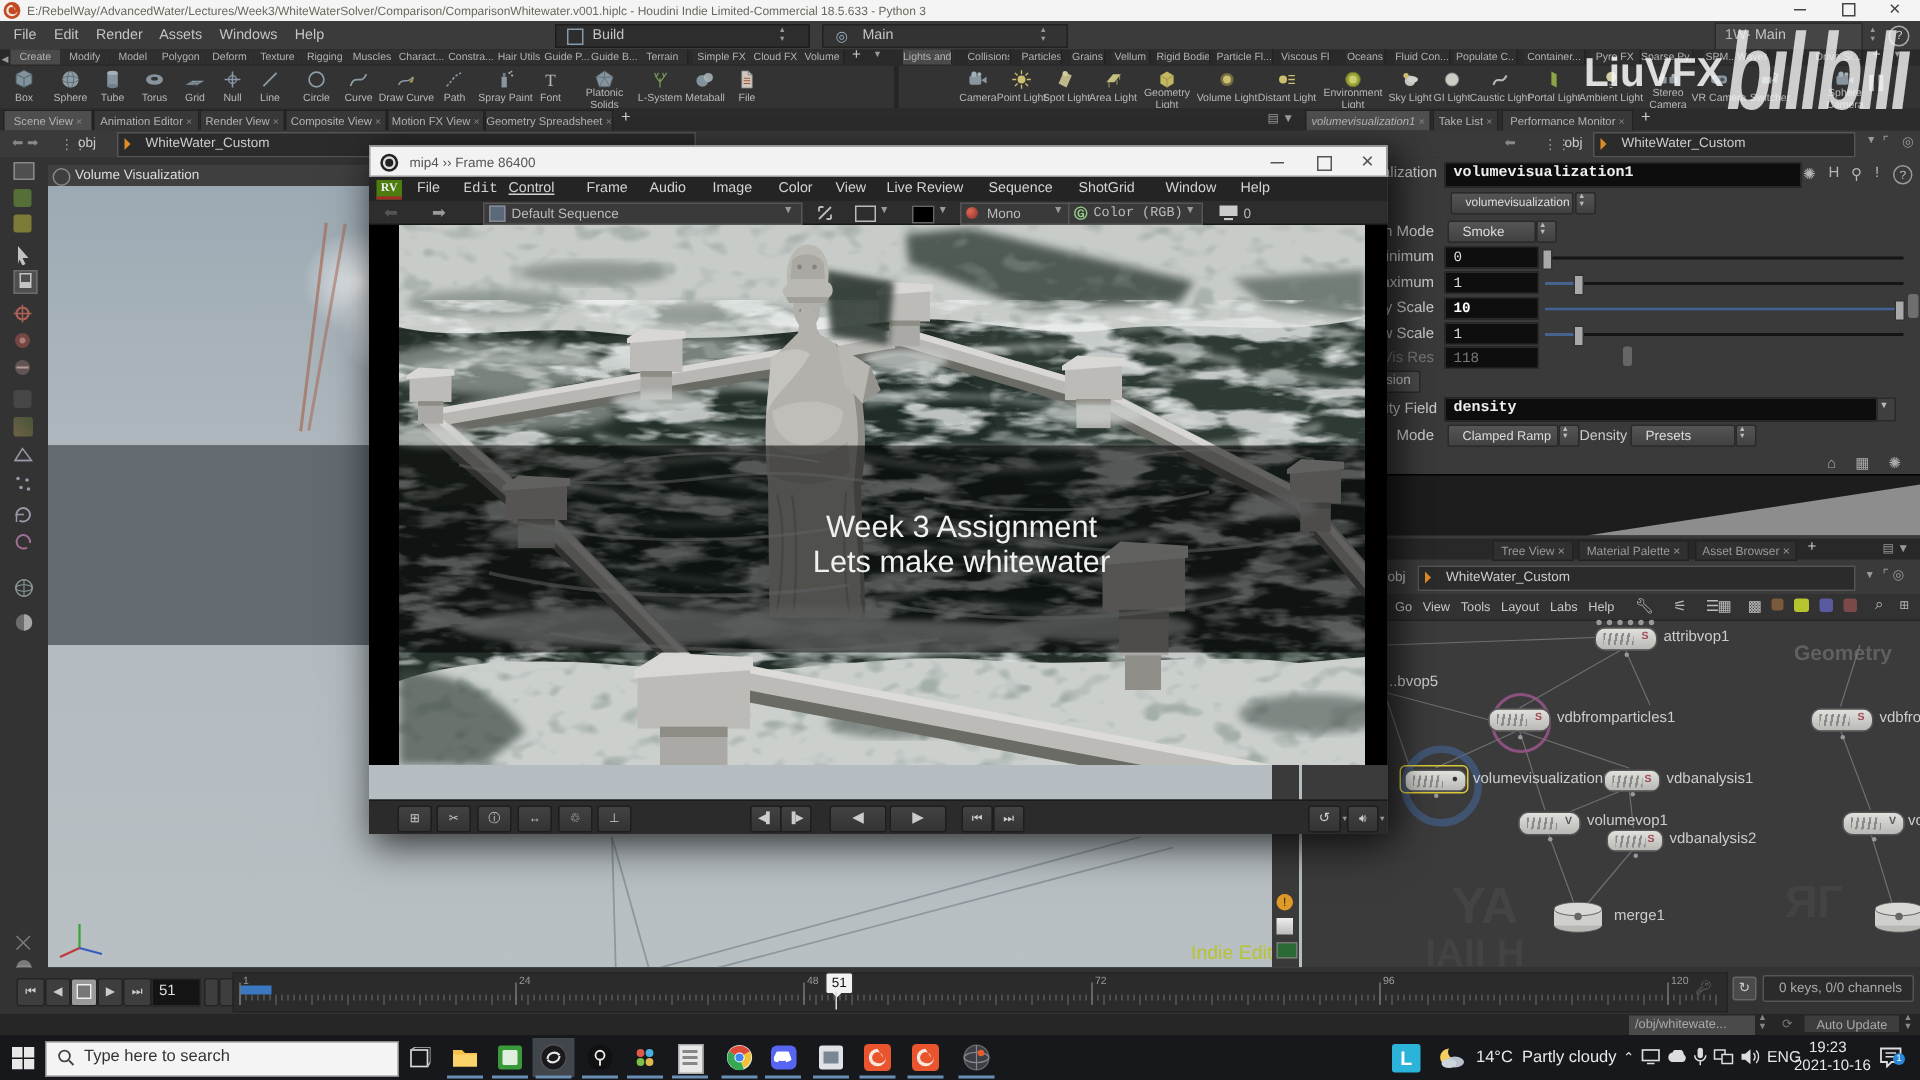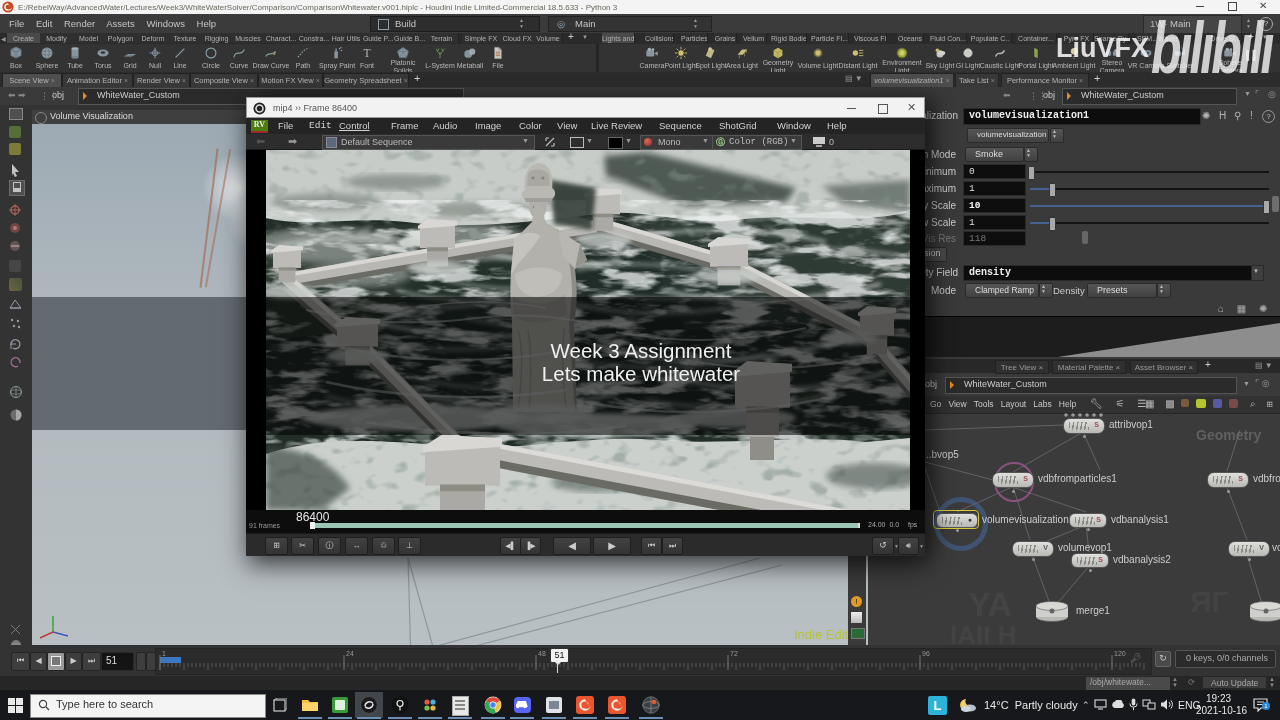--- a/index.html
+++ b/index.html
@@ -1255,29 +1255,20 @@
           <path d="M320 252 C400 268 490 264 570 246" stroke-width="2.5"></path>
           <path d="M100 272 C180 286 280 288 360 276" stroke-width="2.5"></path>
           <path d="M150 158 C190 150 240 150 280 158" stroke-width="1.5"></path>
           <path d="M480 156 C520 148 570 148 610 156" stroke-width="1.5"></path>
         </g>
         <rect x="0" y="147" width="644" height="138" fill="#000" opacity=".55"></rect>
         <text x="375" y="208" text-anchor="middle" font-family="Liberation Sans" font-size="20.5" fill="#f0f0f0">Week 3 Assignment</text>
         <text x="375" y="231" text-anchor="middle" font-family="Liberation Sans" font-size="20.5" fill="#f0f0f0">Lets make whitewater</text>
       </svg>
 </div>
-<div class="a" style="left:0;top:413px;width:679px;height:23px;background:#0d0d0d;">
-<div class="a tx" style="left:50px;top:0px;font-size:12px;color:#e8e8e8;">86400</div>
-<div class="a tx" style="left:3px;top:12px;font-size:7px;color:#999;">91 frames</div>
-<div class="a" style="left:64px;top:13px;width:550px;height:5px;background:#9cc6b4;"></div>
-<div class="a" style="left:64px;top:12px;width:5px;height:7px;background:#f0f0f0;"></div>
-<div class="a" style="left:612px;top:13px;width:2px;height:5px;background:#e0e0e0;"></div>
-<div class="a tx" style="left:622px;top:11px;font-size:7px;color:#aaa;">24.00&nbsp;&nbsp;0.0</div>
-<div class="a tx" style="left:662px;top:11px;font-size:7px;color:#aaa;">fps</div>
-</div>
 <div class="a" style="left:0;top:436px;width:679px;height:23px;background:#2b2b2b;border-top:1px solid #1a1a1a;box-sizing:border-box;">
 <div class="a" style="left:19px;top:3px;width:21px;height:16px;background:linear-gradient(#424242,#333);border:1px solid #1e1e1e;border-radius:2px;text-align:center;line-height:15px;font-size:8px;color:#ccc;">⊞</div>
 <div class="a" style="left:45px;top:3px;width:21px;height:16px;background:linear-gradient(#424242,#333);border:1px solid #1e1e1e;border-radius:2px;text-align:center;line-height:15px;font-size:8px;color:#ccc;">✂︎</div>
 <div class="a" style="left:72px;top:3px;width:21px;height:16px;background:linear-gradient(#424242,#333);border:1px solid #1e1e1e;border-radius:2px;text-align:center;line-height:15px;font-size:8px;color:#ccc;">ⓘ</div>
 <div class="a" style="left:99px;top:3px;width:21px;height:16px;background:linear-gradient(#424242,#333);border:1px solid #1e1e1e;border-radius:2px;text-align:center;line-height:15px;font-size:8px;color:#ccc;">↔</div>
 <div class="a" style="left:126px;top:3px;width:21px;height:16px;background:linear-gradient(#424242,#333);border:1px solid #1e1e1e;border-radius:2px;text-align:center;line-height:15px;font-size:8px;color:#ccc;">♲</div>
 <div class="a" style="left:152px;top:3px;width:21px;height:16px;background:linear-gradient(#424242,#333);border:1px solid #1e1e1e;border-radius:2px;text-align:center;line-height:15px;font-size:8px;color:#ccc;">⊥</div>
 <div class="a" style="left:254px;top:3px;width:19px;height:16px;background:linear-gradient(#424242,#333);border:1px solid #1e1e1e;border-radius:2px;text-align:center;line-height:15px;font-size:7px;color:#ccc;">◀︎▌</div>
 <div class="a" style="left:274px;top:3px;width:19px;height:16px;background:linear-gradient(#424242,#333);border:1px solid #1e1e1e;border-radius:2px;text-align:center;line-height:15px;font-size:7px;color:#ccc;">▐▶︎</div>
 <div class="a" style="left:307px;top:3px;width:36px;height:16px;background:linear-gradient(#424242,#333);border:1px solid #1e1e1e;border-radius:2px;text-align:center;line-height:15px;font-size:10px;color:#ccc;">◀︎</div>

